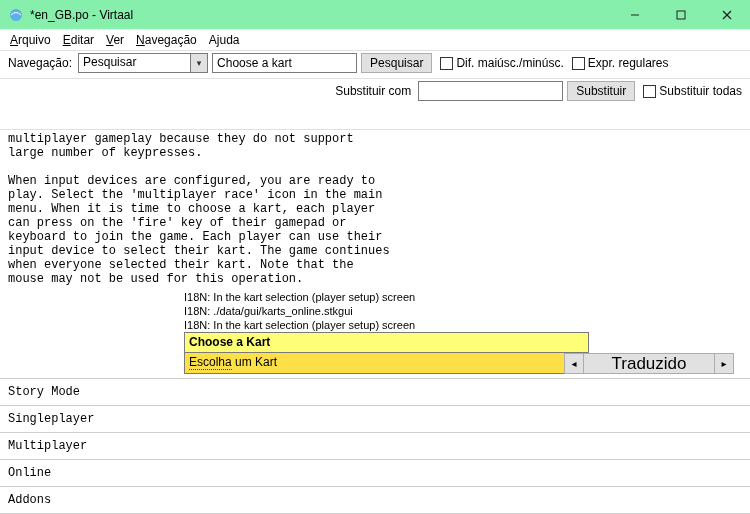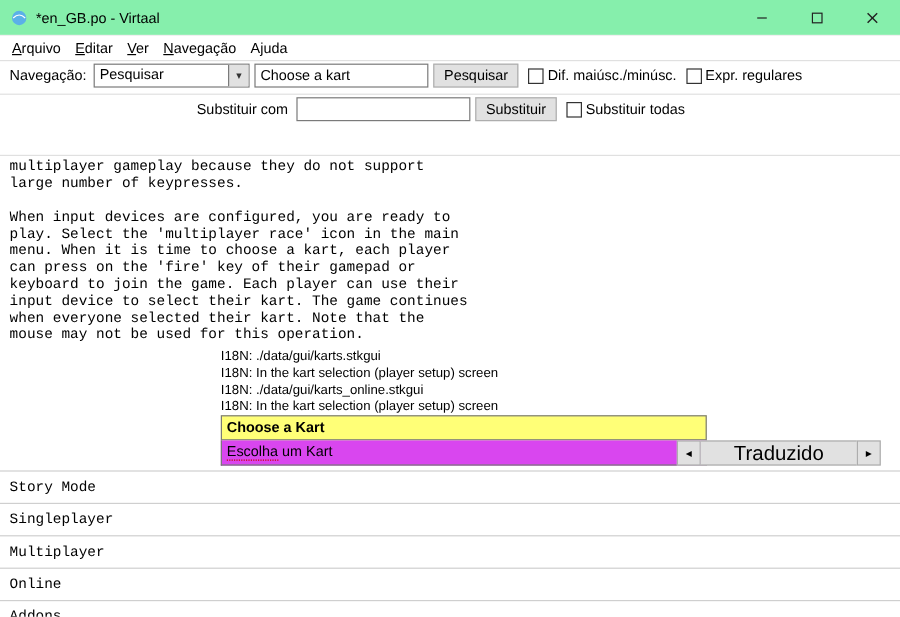--- a/index.html
+++ b/index.html
@@ -68,21 +68,21 @@
     border:1px solid #adadad;
     background:#e1e1e1;
     padding: 0 8px;
     font-size:12px;
     display:flex;
     align-items:center;
     cursor:default;
   }
   .chk { display:flex; align-items:center; gap:3px; margin-left:4px;}
   .chk .box { width:13px; height:13px; border:1px solid #333; background:#fff;}
-  .row2 { padding-left: 115px; gap:4px; display:flex; align-items:center; margin-top:3px; margin-bottom:3px;}
+  .row2 { padding-left: 115px; gap:4px; display:flex; align-items:center; margin-top:3px; margin-bottom:3px;justify-content:flex-end;}
   .row2 .label2 { width:125px; text-align:right; margin-right:3px;}
   .replace-input { width:145px; }
   .content {
     border-top: 1px solid #e0e0e0;
     padding: 0 8px;
     margin-top: 26px;
   }
   .helptext {
     font-family: "Consolas", "Courier New", monospace;
     font-size: 12px;
@@ -104,21 +104,21 @@
     border:1px solid #7a7a7a;
     background: #ffff77;
     padding: 2px 4px;
     height: 21px;
     font-size: 12px;
     width: 100%;
   }
   .trgbox {
     border:1px solid #7a7a7a;
     border-top:none;
-    background:#d946ef;
+    background:#fde047;
     padding: 2px 4px;
     height: 21px;
     font-size: 12px;
     width: 100%;
     position:relative;
   }
   .choose-bold { font-weight:bold; }
   .escolha-under {
     border-bottom: 1px dotted #c00;
     display:inline-block;
@@ -235,21 +235,20 @@
 play. Select the 'multiplayer race' icon in the main
 menu. When it is time to choose a kart, each player
 can press on the 'fire' key of their gamepad or
 keyboard to join the game. Each player can use their
 input device to select their kart. The game continues
 when everyone selected their kart. Note that the
 mouse may not be used for this operation.</div>
 
   <div class="unit-block">
     <div class="locations">
-      <div>I18N: ./data/gui/karts.stkgui</div>
       <div>I18N: In the kart selection (player setup) screen</div>
       <div>I18N: ./data/gui/karts_online.stkgui</div>
       <div>I18N: In the kart selection (player setup) screen</div>
     </div>
 
     <div class="edit-area bottom-row-wrap">
       <div class="edit-stack">
         <div class="srcbox">
           <span class="choose-bold">Choose a Kart</span>
         </div>

